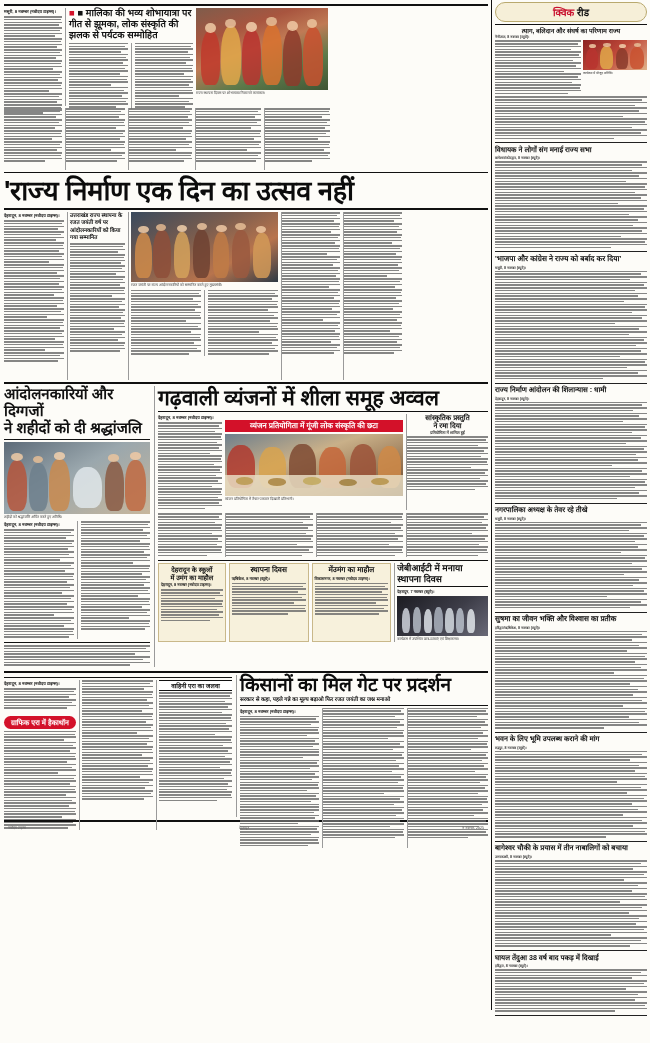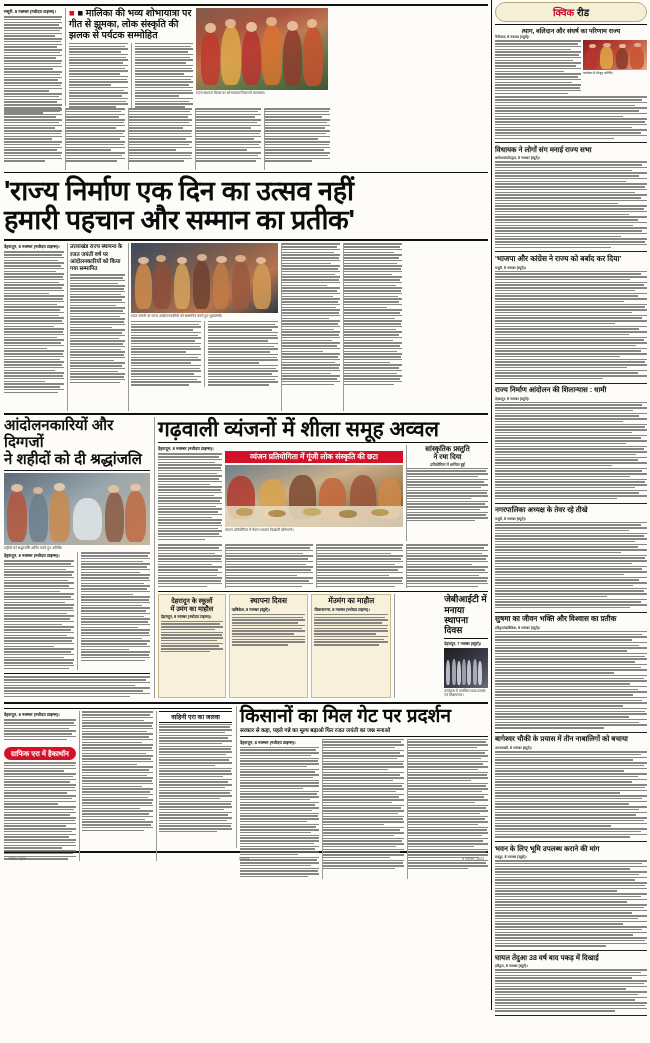--- a/index.html
+++ b/index.html
@@ -355,21 +355,20 @@
           <span style="width:100%"></span>
             <span style="width:97%"></span>
             <span style="width:100%"></span>
             <span style="width:73%"></span>
         </div>
       </div>
 
       <div class="rule-thin"></div>
 
       <div class="hl-huge" style="padding-top:2px;">'राज्य निर्माण एक दिन का उत्सव नहीं</div>
-      <div class="hl-huge" style="padding-bottom:2px;">हमारी पहचान और सम्मान का प्रतीक'</div>
       <div class="rule-thick"></div>
 
       <div style="display:flex; gap:3px; height:168px;">
 
         <div style="width:60px;">
           <div class="byline">देहरादून, 8 नवम्बर (नवोदय टाइम्स)।</div>
           <div class="lines dense">
             <span style="width:100%"></span>
               <span style="width:97%"></span>
               <span style="width:100%"></span>
@@ -1000,21 +999,21 @@
                 <span style="width:100%"></span>
                   <span style="width:98%"></span>
                   <span style="width:100%"></span>
                   <span style="width:83%"></span>
                 <span style="width:100%"></span>
                   <span style="width:94%"></span>
                   <span style="width:100%"></span>
                   <span style="width:88%"></span>
               </div>
             </div>
-            <div style="width:94px;padding-left:47px;" class="hairline-v">
+            <div style="width:94px;" class="hairline-v">
               <div class="hl-sm" style="font-size:9px; padding-left:2px;">जेबीआईटी में मनाया स्थापना दिवस</div>
               <div class="rule-thin" style="margin-left:2px;"></div>
               <div class="byline" style="font-size:3.9px; margin-left:2px;">देहरादून, 7 नवम्बर (ब्यूरो)।</div>
               <div class="photo ph-dark" style="height:40px; margin:1px 0 0 2px;">
                 <div class="figblobs">
                   <i style="left:5%;top:30%;width:9%;height:62%;background:#cfd4dc"></i>
                   <i style="left:17%;top:28%;width:9%;height:64%;background:#b5bcc6"></i>
                   <i style="left:29%;top:32%;width:9%;height:60%;background:#dde2e8"></i>
                   <i style="left:41%;top:27%;width:9%;height:65%;background:#aab2bd"></i>
                   <i style="left:53%;top:31%;width:9%;height:61%;background:#d5dae1"></i>
@@ -1629,20 +1628,59 @@
             <span style="width:100%"></span>
             <span style="width:88%"></span>
           <span style="width:100%"></span>
             <span style="width:95%"></span>
             <span style="width:100%"></span>
             <span style="width:72%"></span>
         </div>
       </div>
 
       <div class="side-item">
+        <div class="side-hl">भवन के लिए भूमि उपलब्ध कराने की मांग</div>
+        <div class="side-sub" style="font-size:3.6px;">रुद्रपुर, 8 नवम्बर (ब्यूरो)।</div>
+        <div class="lines dense">
+          <span style="width:100%"></span>
+            <span style="width:97%"></span>
+            <span style="width:100%"></span>
+            <span style="width:89%"></span>
+          <span style="width:100%"></span>
+            <span style="width:95%"></span>
+            <span style="width:100%"></span>
+            <span style="width:92%"></span>
+          <span style="width:100%"></span>
+            <span style="width:99%"></span>
+            <span style="width:100%"></span>
+            <span style="width:80%"></span>
+          <span style="width:100%"></span>
+            <span style="width:96%"></span>
+            <span style="width:100%"></span>
+            <span style="width:87%"></span>
+          <span style="width:100%"></span>
+            <span style="width:98%"></span>
+            <span style="width:100%"></span>
+            <span style="width:90%"></span>
+          <span style="width:100%"></span>
+            <span style="width:94%"></span>
+            <span style="width:100%"></span>
+            <span style="width:84%"></span>
+          <span style="width:100%"></span>
+            <span style="width:97%"></span>
+            <span style="width:100%"></span>
+            <span style="width:91%"></span>
+          <span style="width:100%"></span>
+            <span style="width:99%"></span>
+            <span style="width:100%"></span>
+            <span style="width:73%"></span>
+        </div>
+      </div>
+
+      <div class="side-item">
         <div class="side-hl" style="font-size:7.2px;">बागेश्वर चौकी के प्रयास में तीन नाबालिगों को बचाया</div>
         <div class="side-sub" style="font-size:3.6px;">उत्तरकाशी, 8 नवम्बर (ब्यूरो)।</div>
         <div class="lines dense">
           <span style="width:100%"></span>
             <span style="width:96%"></span>
             <span style="width:100%"></span>
             <span style="width:91%"></span>
           <span style="width:100%"></span>
             <span style="width:98%"></span>
             <span style="width:100%"></span>
@@ -1664,59 +1702,20 @@
             <span style="width:100%"></span>
             <span style="width:93%"></span>
           <span style="width:100%"></span>
             <span style="width:98%"></span>
             <span style="width:100%"></span>
             <span style="width:76%"></span>
           <span style="width:100%"></span>
             <span style="width:96%"></span>
             <span style="width:100%"></span>
             <span style="width:89%"></span>
-        </div>
-      </div>
-
-      <div class="side-item">
-        <div class="side-hl">भवन के लिए भूमि उपलब्ध कराने की मांग</div>
-        <div class="side-sub" style="font-size:3.6px;">रुद्रपुर, 8 नवम्बर (ब्यूरो)।</div>
-        <div class="lines dense">
-          <span style="width:100%"></span>
-            <span style="width:97%"></span>
-            <span style="width:100%"></span>
-            <span style="width:89%"></span>
-          <span style="width:100%"></span>
-            <span style="width:95%"></span>
-            <span style="width:100%"></span>
-            <span style="width:92%"></span>
-          <span style="width:100%"></span>
-            <span style="width:99%"></span>
-            <span style="width:100%"></span>
-            <span style="width:80%"></span>
-          <span style="width:100%"></span>
-            <span style="width:96%"></span>
-            <span style="width:100%"></span>
-            <span style="width:87%"></span>
-          <span style="width:100%"></span>
-            <span style="width:98%"></span>
-            <span style="width:100%"></span>
-            <span style="width:90%"></span>
-          <span style="width:100%"></span>
-            <span style="width:94%"></span>
-            <span style="width:100%"></span>
-            <span style="width:84%"></span>
-          <span style="width:100%"></span>
-            <span style="width:97%"></span>
-            <span style="width:100%"></span>
-            <span style="width:91%"></span>
-          <span style="width:100%"></span>
-            <span style="width:99%"></span>
-            <span style="width:100%"></span>
-            <span style="width:73%"></span>
         </div>
       </div>
 
       <div class="side-item">
         <div class="side-hl">घायल तेंदुआ 38 वर्ष बाद पकड़ में दिखाई</div>
         <div class="side-sub" style="font-size:3.6px;">हरिद्वार, 8 नवम्बर (ब्यूरो)।</div>
         <div class="lines dense">
           <span style="width:100%"></span>
             <span style="width:96%"></span>
             <span style="width:100%"></span>

